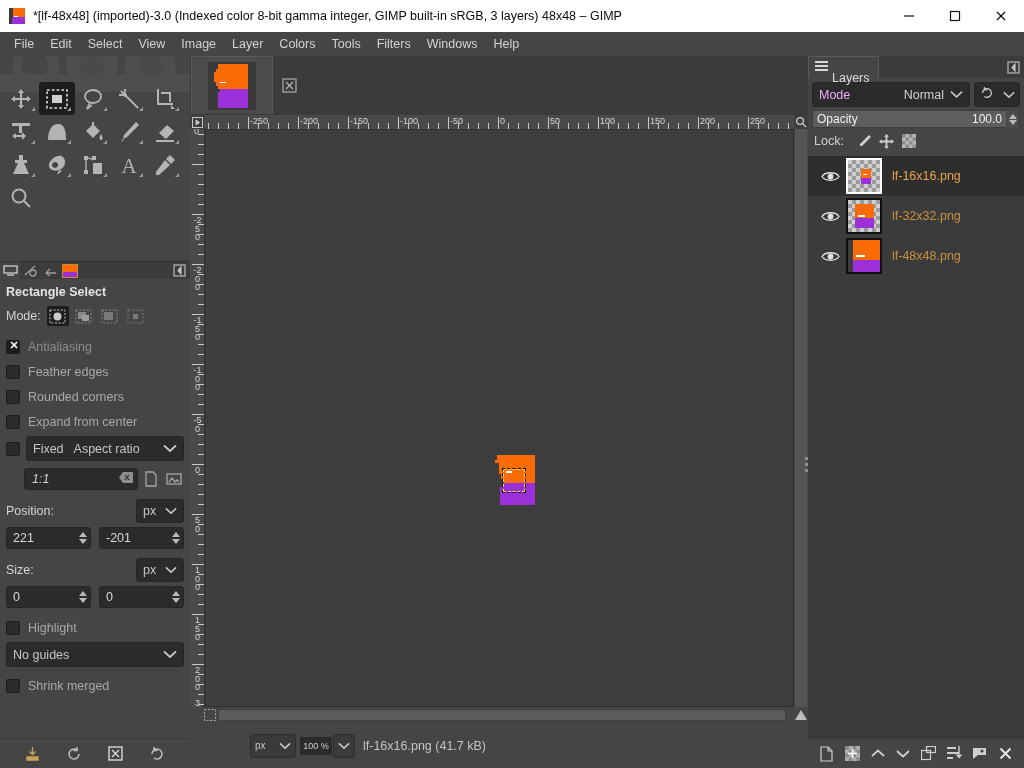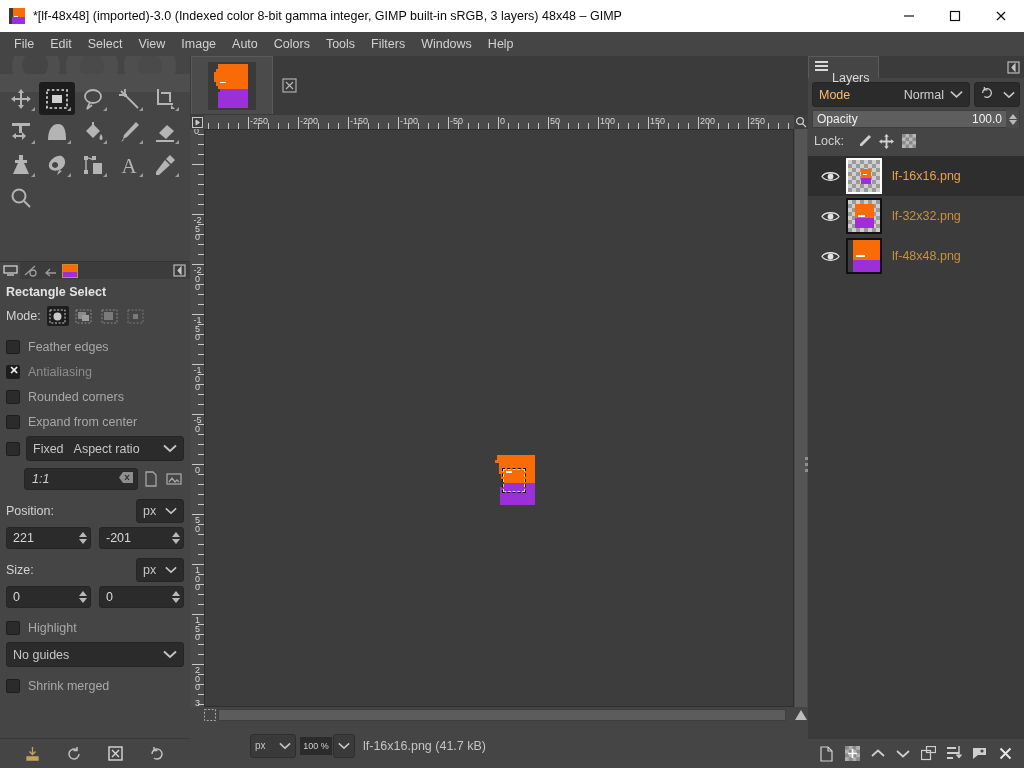--- a/index.html
+++ b/index.html
@@ -205,21 +205,21 @@
   #layers-tabstrip { height: 22px; background: #3b3b3b; display:flex; align-items:flex-end; position: relative; }
   #layers-tab {
     height: 22px; padding: 0 8px 0 6px; background: #454545; display:flex; align-items:center; gap: 4px;
     border-top: 1px solid #5a5a5a; border-left: 1px solid #5a5a5a; border-right: 1px solid #5a5a5a;
   }
   #layers-tab-label { font-size: 12.5px; color: #dcdcdc; margin-top: 21px; }
   #layers-menu-btn { position: absolute; right: 4px; top: 4px; width: 14px; height: 14px; display:flex;align-items:center;justify-content:center; }
 
   #mode-bar { display:flex; gap: 4px; padding: 4px 4px 3px 4px; }
   #mode-combo { flex: 1 1 auto; height: 25px; background: #2b2b2b; border: 1px solid #252525; border-radius: 3px; display:flex; align-items:center; padding: 0 6px; }
-  #mode-combo .m-lbl { font-size: 12.5px; color: #fdba74; }
+  #mode-combo .m-lbl { font-size: 12.5px; color: #f0abfc; }
   #mode-combo .m-val { margin-left: auto; font-size: 12.5px; color: #cfcfcf; margin-right: 6px; }
   #mode-extra { width: 46px; height: 25px; background: #2b2b2b; border: 1px solid #252525; border-radius: 3px; display:flex; align-items:center; justify-content:space-around; }
 
   #opacity-bar {
     margin: 0 4px 4px 4px; height: 18px; background: #5e5e5e; border: 1px solid #3d3d3d;
     display: flex; align-items: center; position: relative;
   }
   #opacity-label { font-size: 12px; color: #f0f0f0; padding-left: 4px; }
   #opacity-value { margin-left: auto; font-size: 12px; color: #f0f0f0; padding-right: 4px; }
   #opacity-spin { width: 13px; height: 18px; background: #4a4a4a; display:flex; flex-direction:column; align-items:center; justify-content:center; gap:1px; }
@@ -281,21 +281,21 @@
       </div>
     </div>
   </div>
 
   <div id="menubar">
     <div class="menu-item">File</div>
     <div class="menu-item">Edit</div>
     <div class="menu-item">Select</div>
     <div class="menu-item">View</div>
     <div class="menu-item">Image</div>
-    <div class="menu-item">Auto</div>
+    <div class="menu-item">Layer</div>
     <div class="menu-item">Colors</div>
     <div class="menu-item">Tools</div>
     <div class="menu-item">Filters</div>
     <div class="menu-item">Windows</div>
     <div class="menu-item">Help</div>
   </div>
 
   <div id="leftdock">
 
     <div id="toolbox">
@@ -503,26 +503,26 @@
         </div>
         <div class="mode-btn">
           <svg width="17" height="15" viewBox="0 0 17 15">
               <rect x="1" y="1" width="15" height="13" fill="none" stroke="#7a7a7a" stroke-dasharray="2 1.6"></rect>
               <rect x="6" y="5" width="5" height="5" fill="#7a7a7a"></rect>
             </svg>
         </div>
       </div>
 
       <div class="check-row">
+        <div class="chk on"></div>
+        <div class="chk-label dim">Antialiasing</div>
+      </div>
+      <div class="check-row">
         <div class="chk"></div>
         <div class="chk-label">Feather edges</div>
-      </div>
-      <div class="check-row">
-        <div class="chk on"></div>
-        <div class="chk-label dim">Antialiasing</div>
       </div>
       <div class="check-row">
         <div class="chk"></div>
         <div class="chk-label">Rounded corners</div>
       </div>
       <div class="check-row">
         <div class="chk"></div>
         <div class="chk-label">Expand from center</div>
       </div>
 

